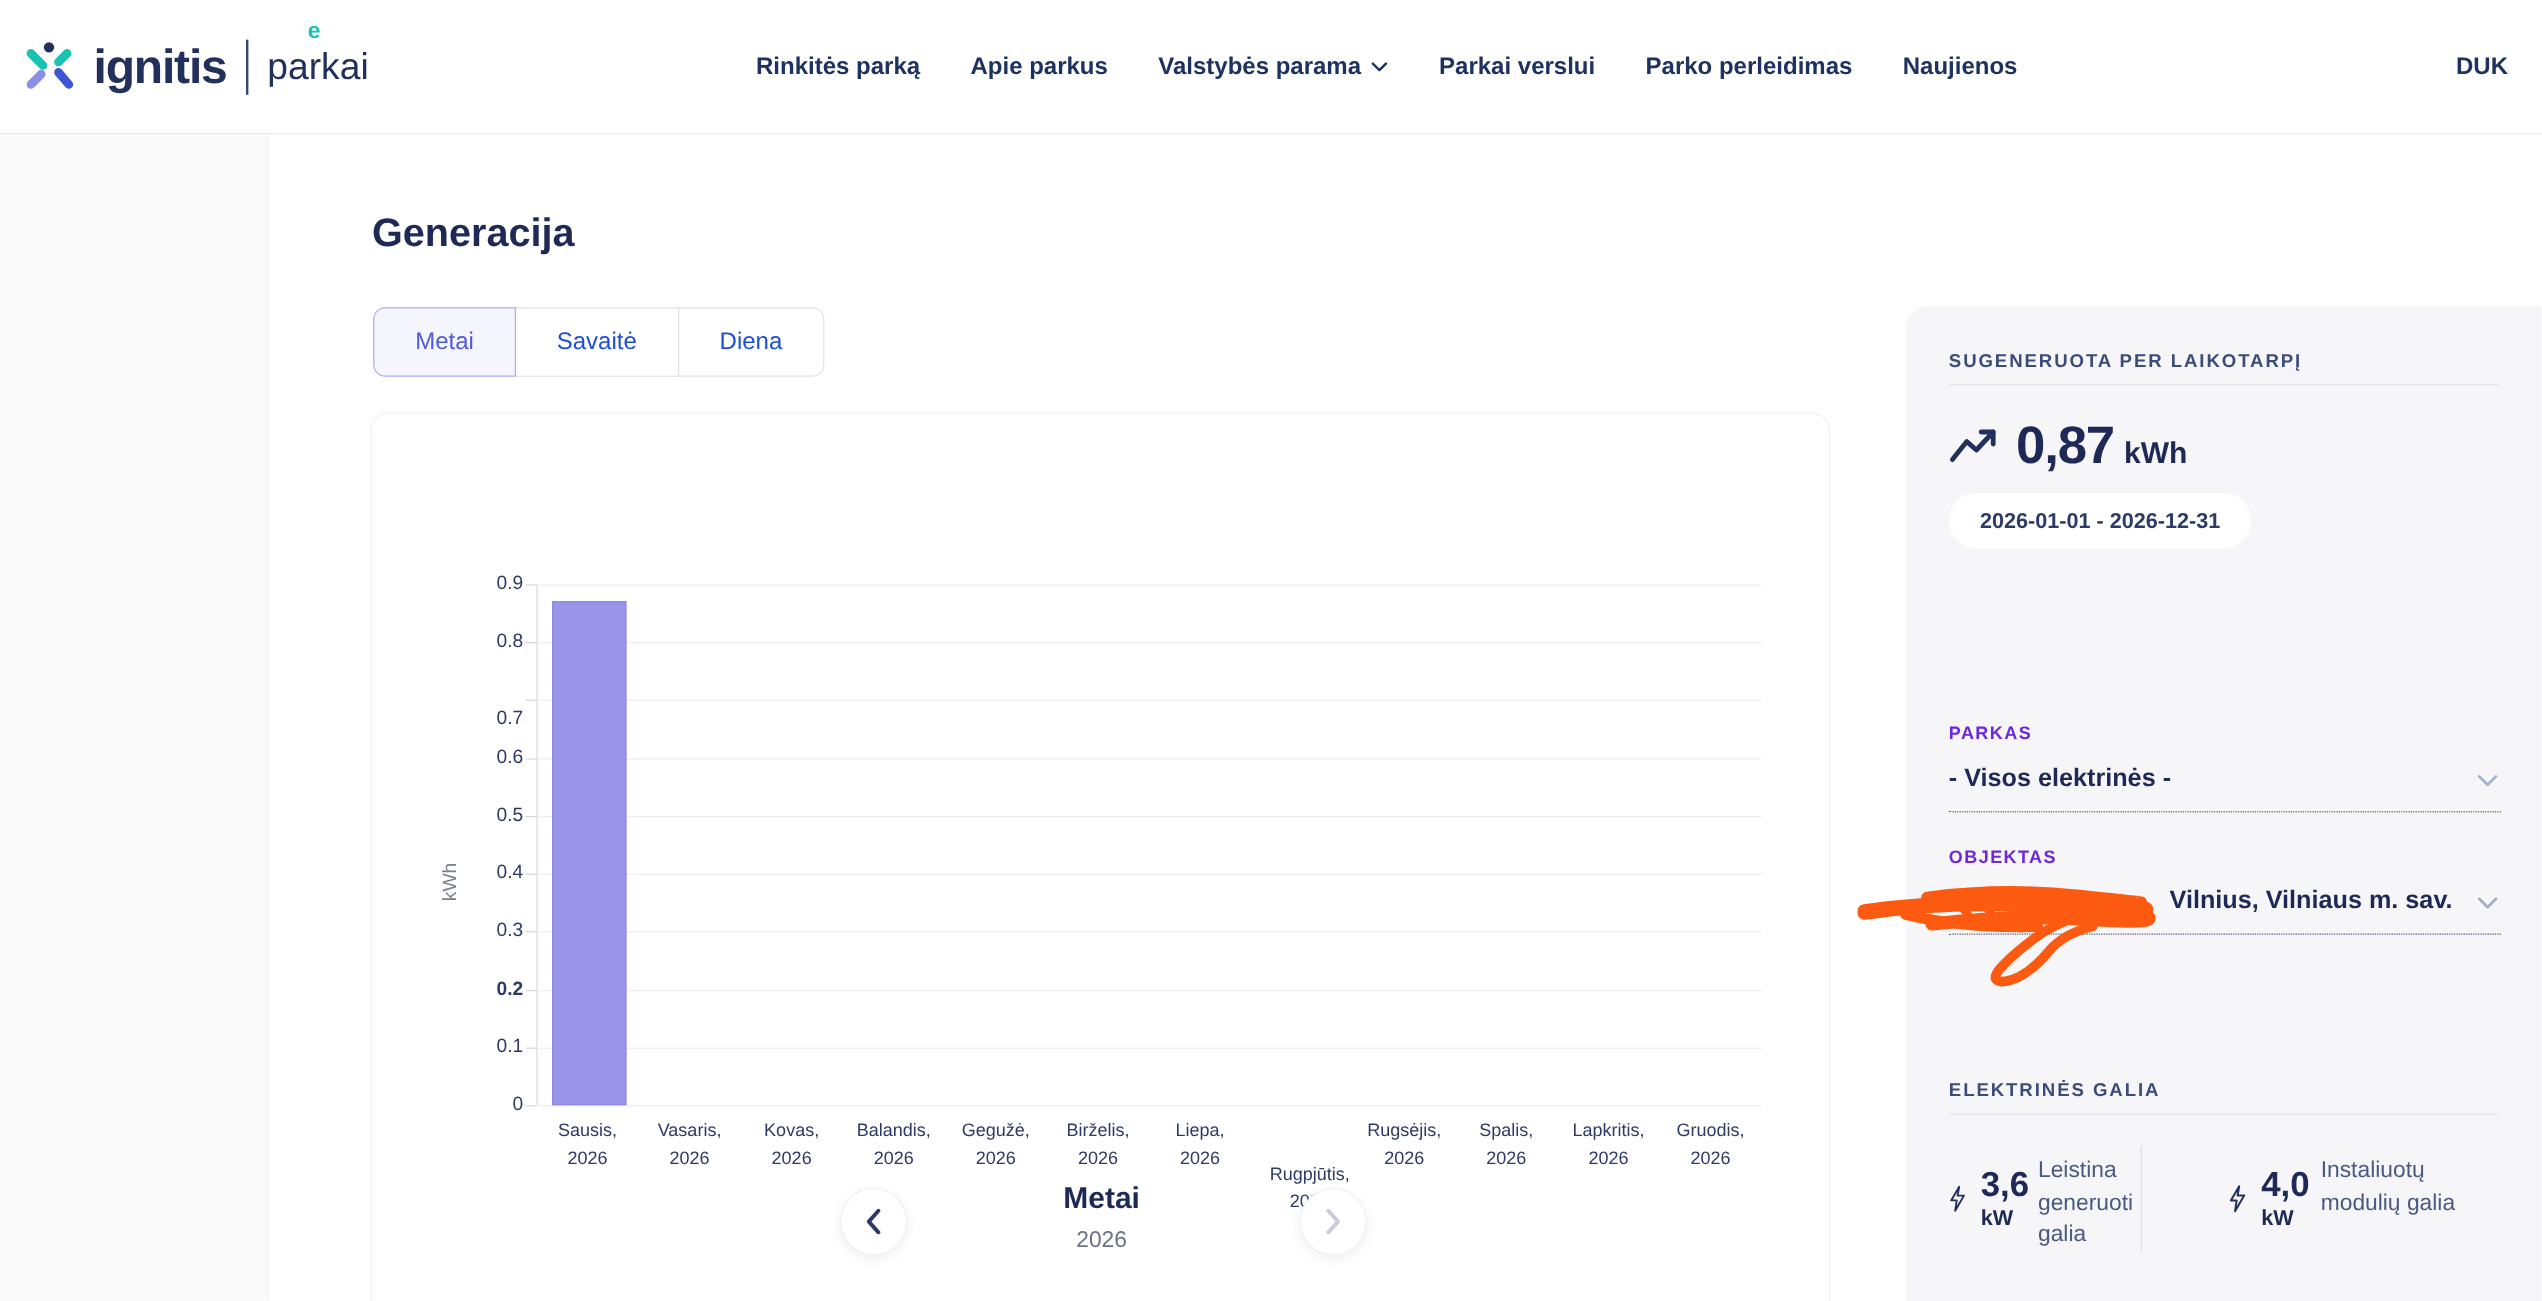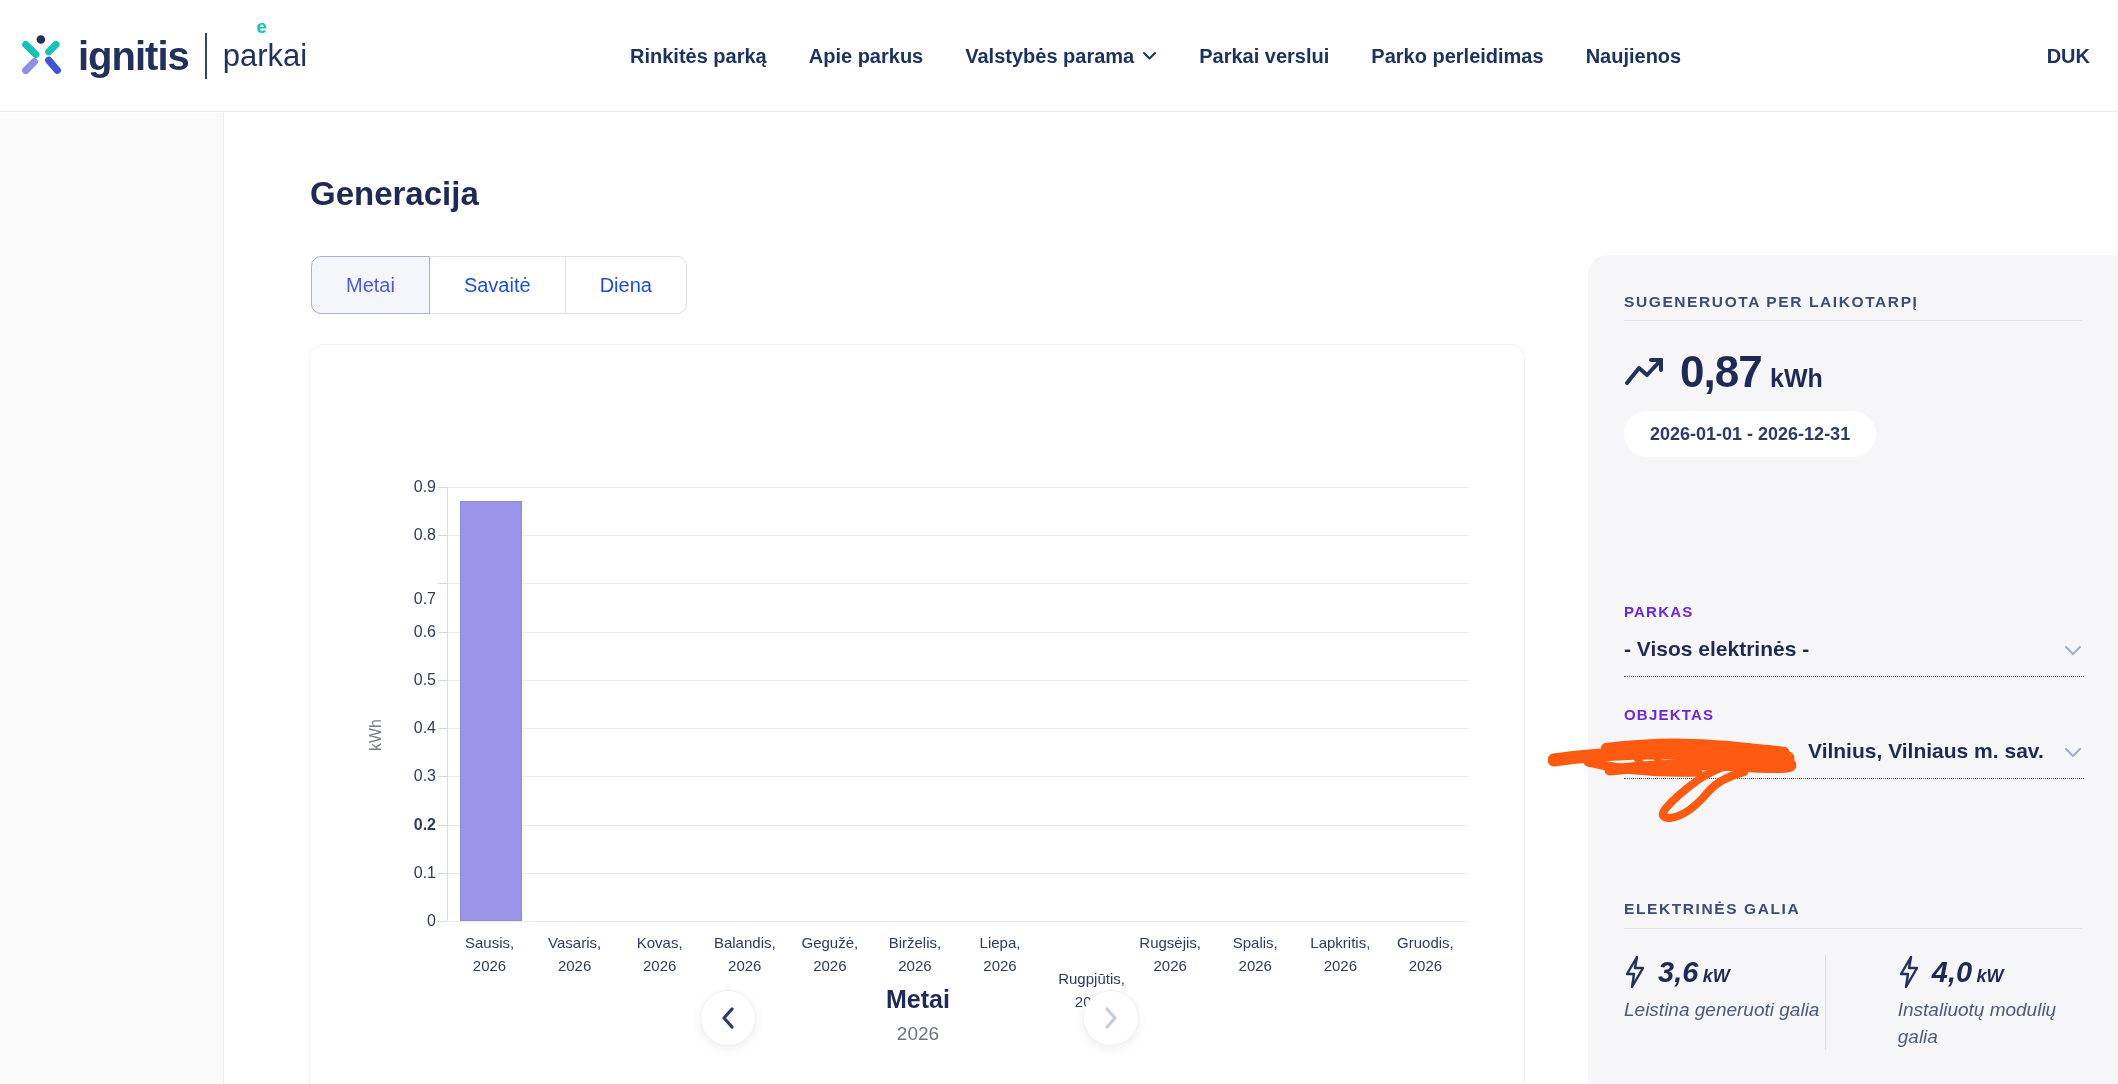--- a/index.html
+++ b/index.html
@@ -77,21 +77,21 @@
 
   .field-label { position:absolute; left:36px; font-size:15px; font-weight:700; letter-spacing:1.2px; color:#6d28d9; }
   .select-row { position:absolute; left:36px; width:460px; height:44px;
                 border-bottom:1.6px dotted #4a5570; cursor:pointer; }
   .select-value { position:absolute; top:4px; font-size:21px; font-weight:600; color:#1e2a55; white-space:nowrap; }
   .select-chevron { position:absolute; right:2px; top:12px; }
 
   .power-title { position:absolute; left:36px; top:645px; }
   .power-divider { position:absolute; left:36px; top:673px; width:458px; }
   .power-row { position:absolute; left:36px; top:700px; width:458px; display:flex; }
-  .power-col { display:flex; flex-direction:column;font-style:italic; }
+  .power-col { display:flex; flex-direction:row; }
   .power-col.first { width:218px; }
   .power-col.second { padding-left:72px; }
   .power-vdivider { width:1px; background:#dddfe5; }
   .power-value-line { display:flex; align-items:center; gap:12px; }
   .power-value { font-size:29px; font-weight:800; color:#1e2a55; }
   .power-unit { font-size:18px; font-weight:700; color:#1e2a55; }
   .power-caption { margin-top:8px; font-size:19px; color:#4a5a80; line-height:1.4; max-width:200px; }
 
   .scribble { position:absolute; left:1548px; top:722px; z-index:30; pointer-events:none; }
 </style>

